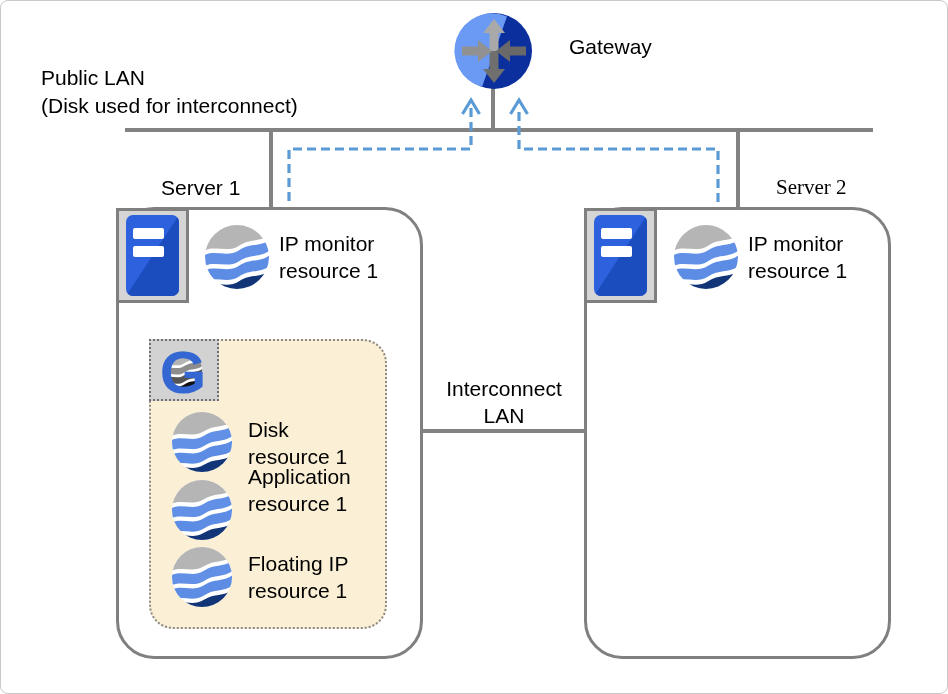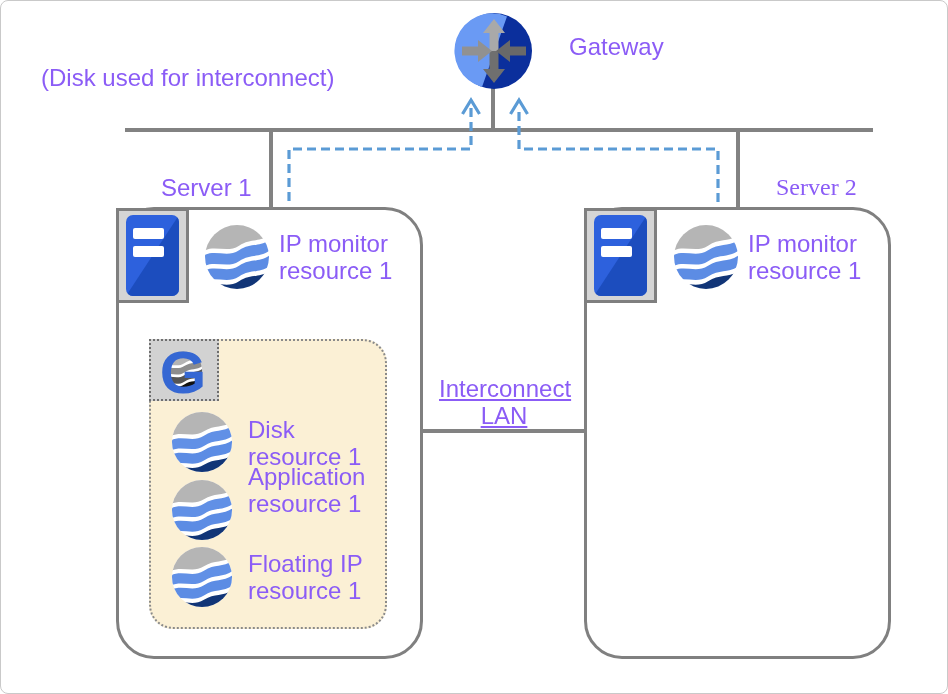--- a/index.html
+++ b/index.html
@@ -13,22 +13,22 @@
     position:absolute;background:#ffffff;border:3px solid #808080;
     border-radius:38px;box-sizing:border-box;z-index:1;
   }
   .group-box{
     position:absolute;left:148px;top:338px;width:238px;height:290px;
     background:#fbf0d5;border:2px dotted #8a8a8a;border-radius:24px;
     box-sizing:border-box;z-index:2;
   }
   .icon{position:absolute;z-index:3;line-height:0;}
   .label{
-    position:absolute;z-index:4;font-size:24px;line-height:27px;
-    color:#8b5cf6;white-space:nowrap;
+    position:absolute;z-index:4;font-size:21px;line-height:27px;
+    color:#000000;white-space:nowrap;
   }
   .label.center{text-align:center;}
   .lh28{line-height:28px;}
 </style>
 </head>
 <body>
 
 <div class="stage">
 
   <svg width="0" height="0" style="position:absolute">
@@ -103,20 +103,21 @@
   </svg>
 
   <div class="icon" style="left:453px;top:10px;">
     <svg width="80" height="80">
         <use href="#gateway-router"></use>
       </svg>
   </div>
   <div class="label" style="left:568px;top:32px;">Gateway</div>
 
   <div class="label lh28" style="left:40px;top:63px;">
+    <div>Public LAN</div>
     <div>(Disk used for interconnect)</div>
   </div>
 
   <div class="label" style="left:160px;top:173px;">Server 1</div>
   <div class="label" style="left:775px;top:173px;font-family:Liberation Serif, serif;">Server 2</div>
 
   <div class="icon" style="left:115px;top:207px;">
     <svg width="73" height="95">
         <use href="#server-unit"></use>
       </svg>
@@ -162,21 +163,21 @@
   <div class="icon" style="left:170px;top:545px;">
     <svg width="62" height="62">
         <use href="#wave-sphere"></use>
       </svg>
   </div>
   <div class="label" style="left:247px;top:549px;">
     <div>Floating IP</div>
     <div>resource 1</div>
   </div>
 
-  <div class="label center" style="left:438px;top:374px;width:130px;text-decoration:underline;">
+  <div class="label center" style="left:438px;top:374px;width:130px;">
     <div>Interconnect</div>
     <div>LAN</div>
   </div>
 
   <div class="icon" style="left:583px;top:207px;">
     <svg width="73" height="95">
         <use href="#server-unit"></use>
       </svg>
   </div>
 

